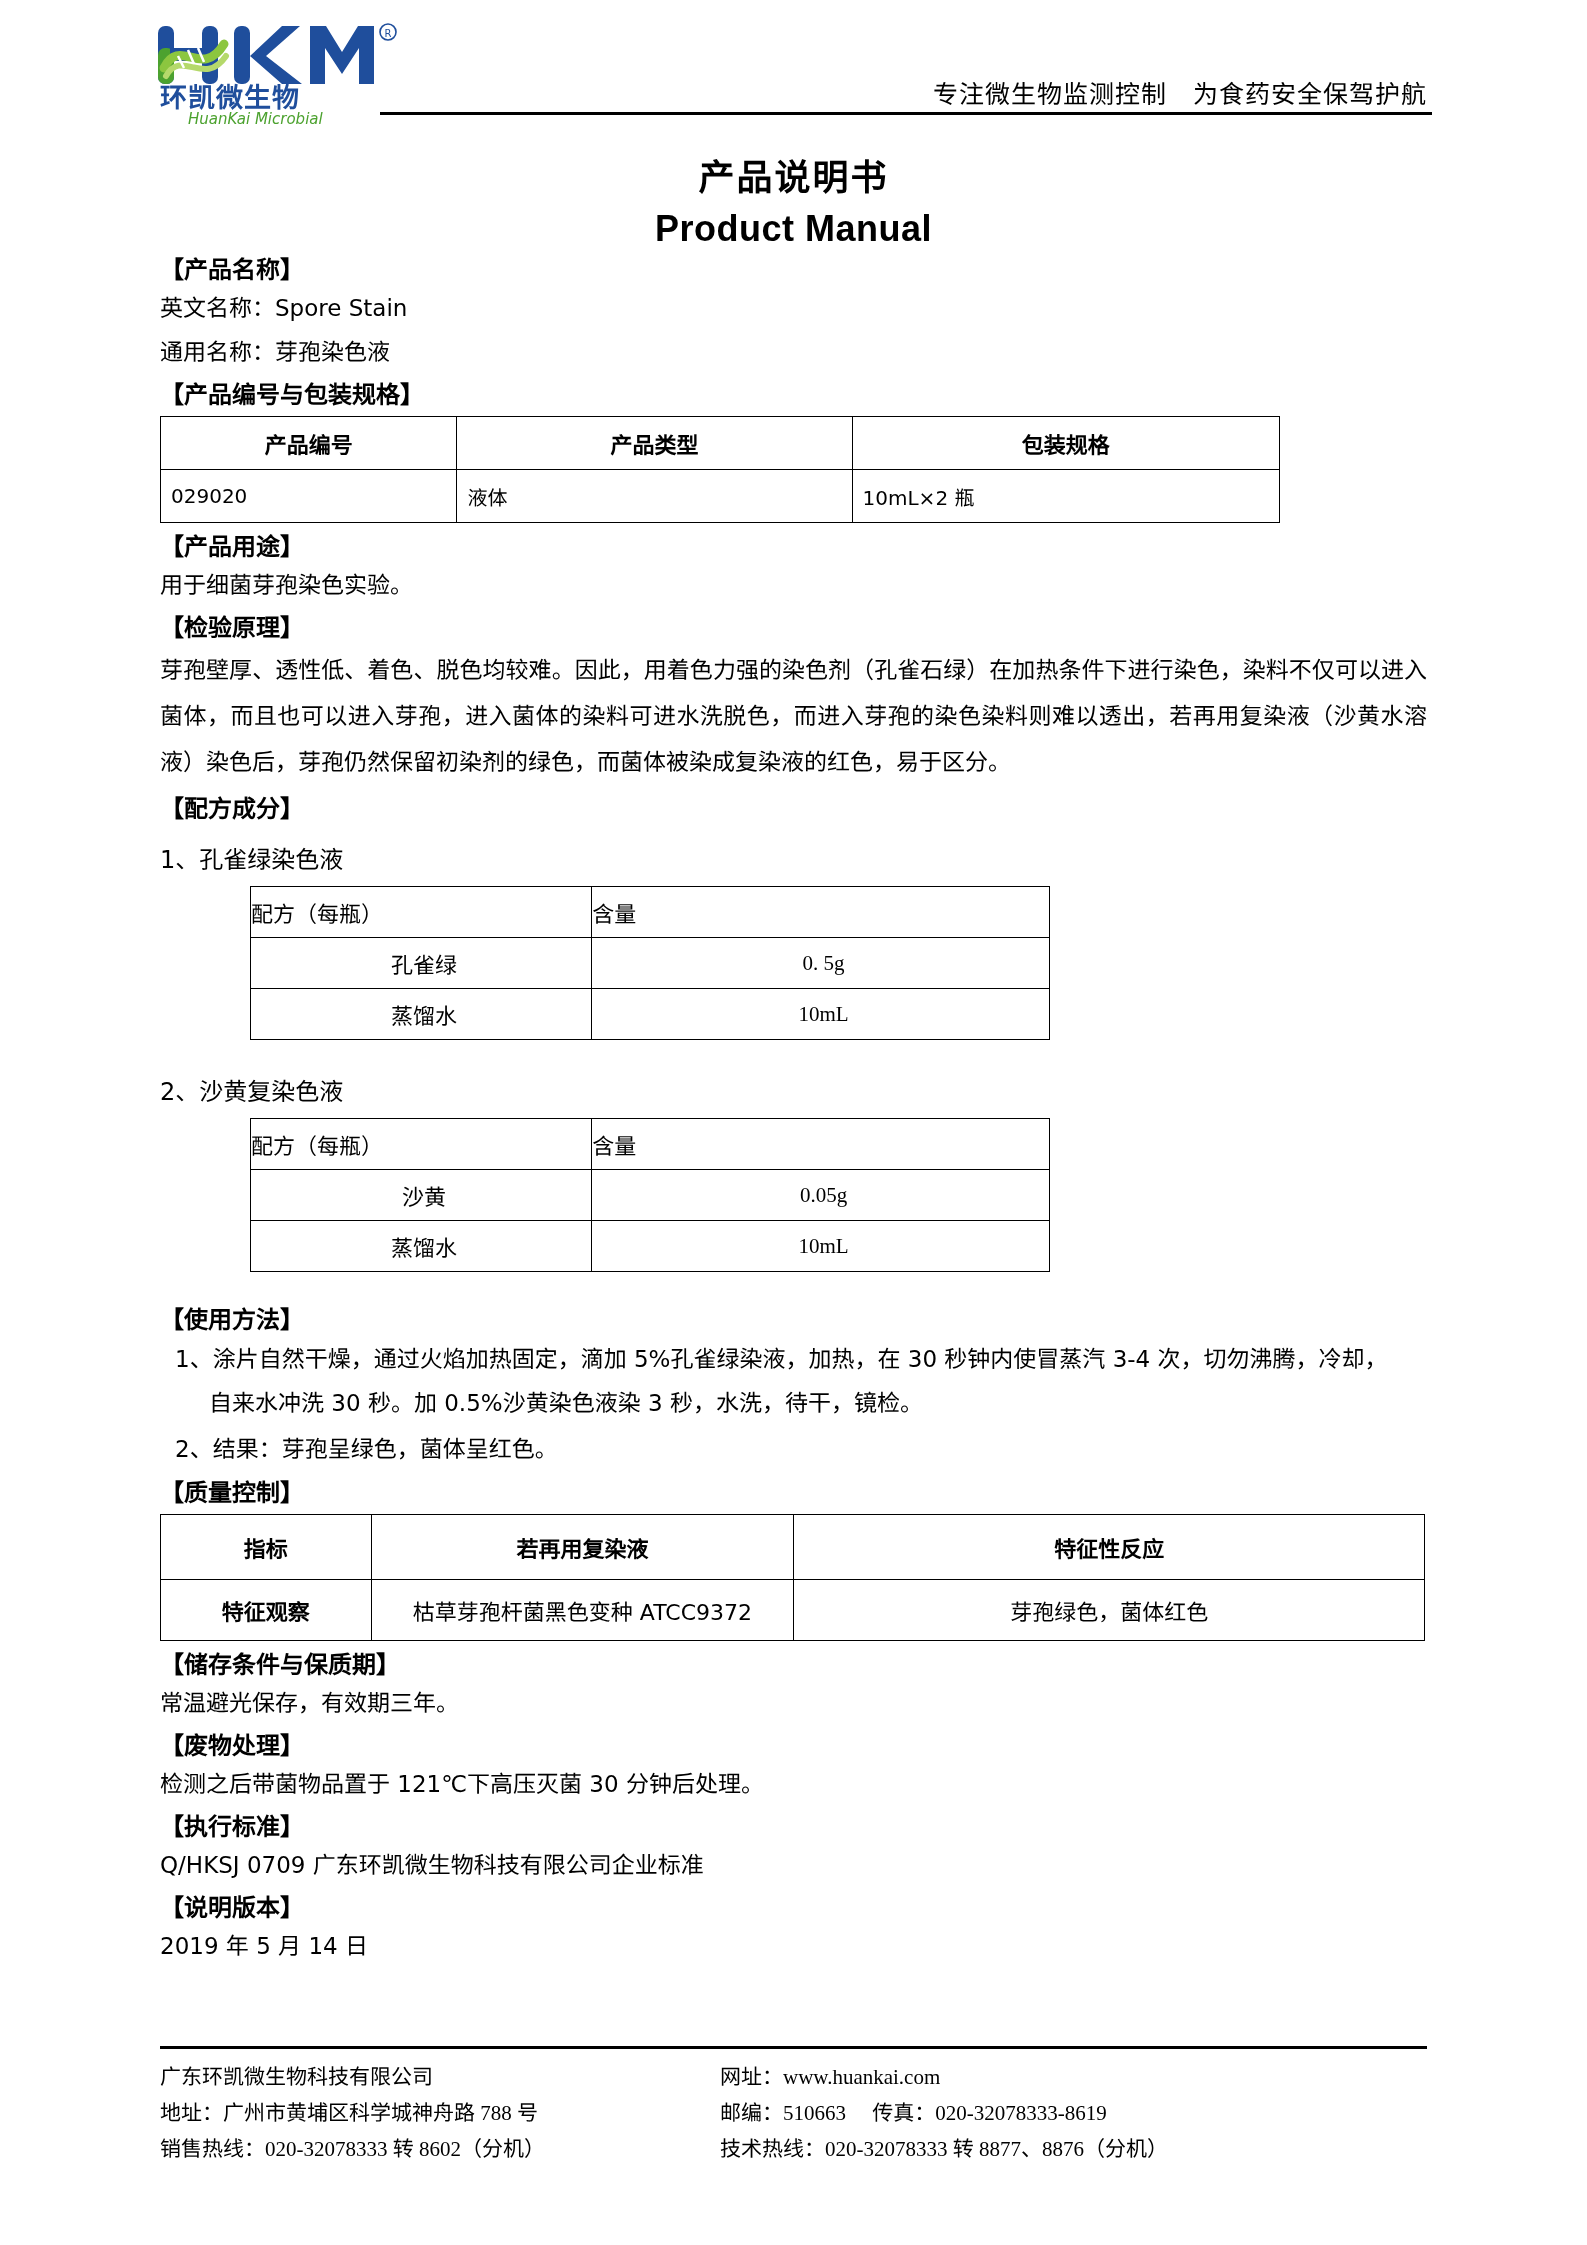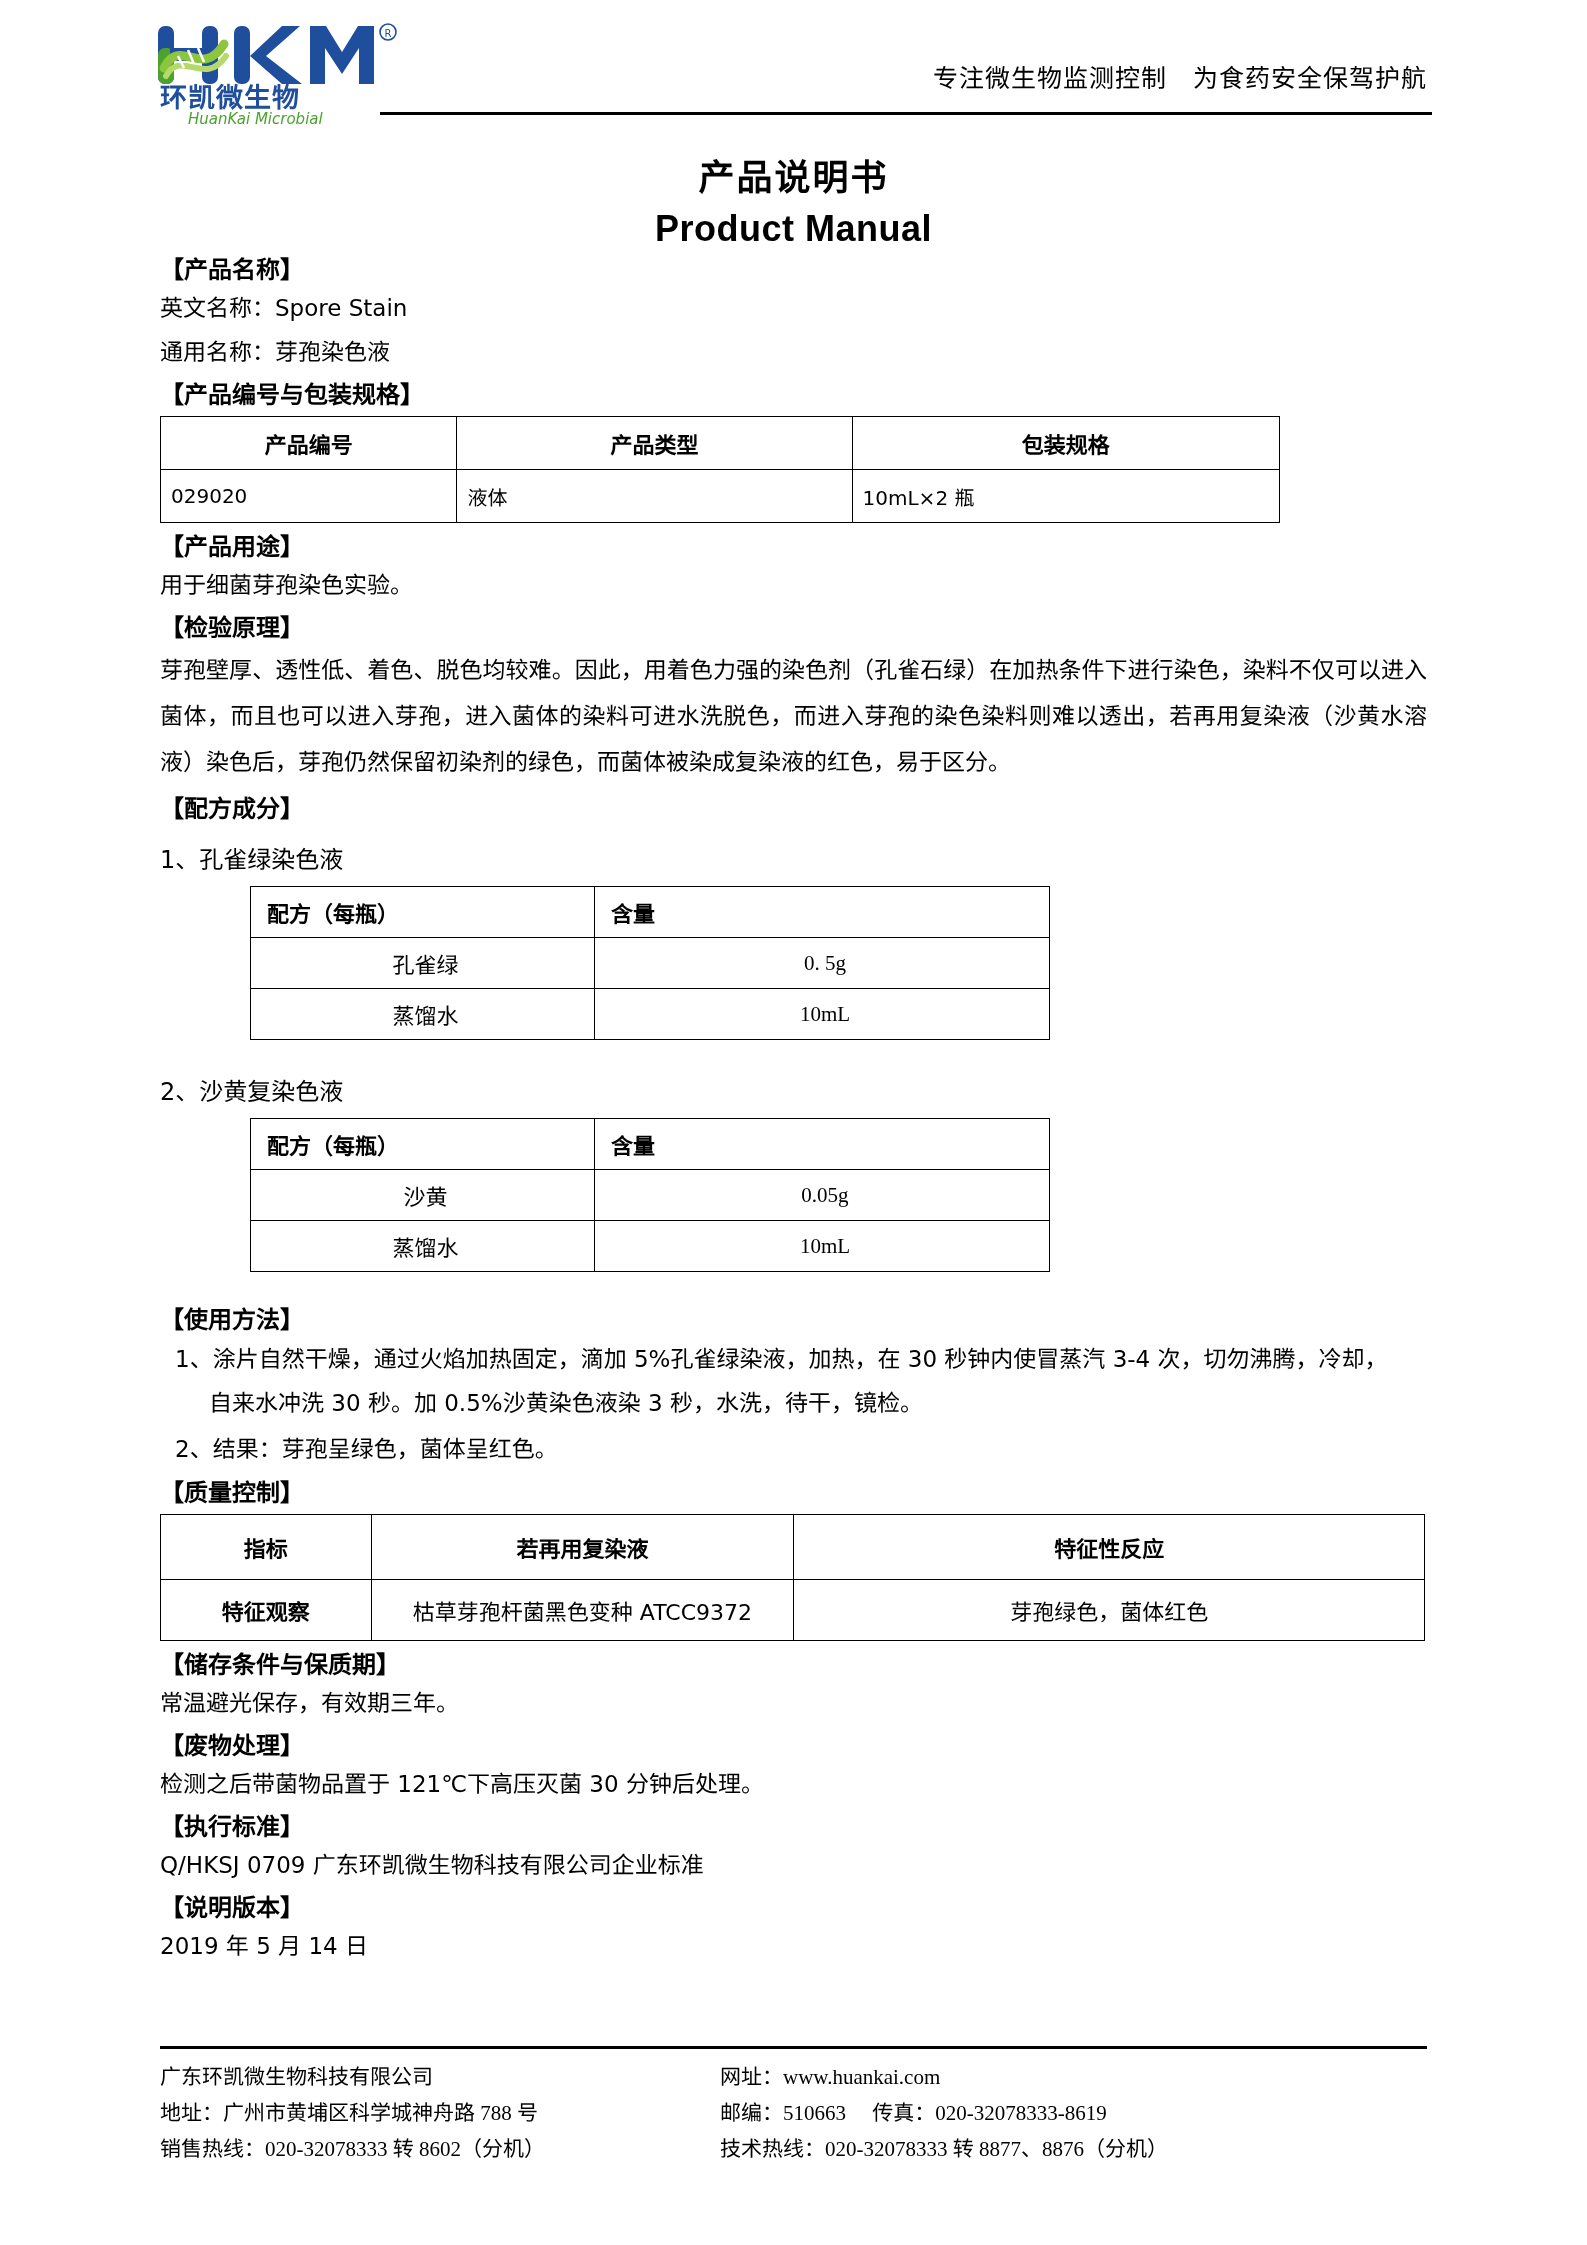--- a/index.html
+++ b/index.html
@@ -33,21 +33,21 @@
     left: -10px;
     top: 18px;
     width: 290px;
     height: 110px;
   }
   .logo-svg { display: block; }
 
   .tagline-wrap {
     position: absolute;
     right: 0;
-    top: 58px;
+    top: 74px;
     width: 870px;
     text-align: right;
   }
   .tagline {
     font-size: 25px;
     letter-spacing: 1px;
     white-space: pre;
     font-family: "DejaVu Sans", sans-serif;
   }
   .header-rule {
@@ -142,24 +142,24 @@
   .t-spec .c1 { width: 290px; }
   .t-spec .c2 { width: 400px; }
   .t-spec .c3 { width: 430px; }
 
   .t-formula {
     width: 800px;
     margin: 2px 0 2px 90px;
   }
   .t-formula th {
     font-size: 22px;
-    font-weight: bold;
+    font-weight: normal;
     text-align: left;
     height: 38px;
-    padding-left: 16px;
+    padding-left: 0;
   }
   .t-formula td {
     font-size: 21px;
     text-align: center;
     height: 38px;
     padding-left: 16px;
     font-family: "Liberation Serif", serif;
   }
   .t-formula td.cn {
     font-family: "DejaVu Sans", sans-serif;

